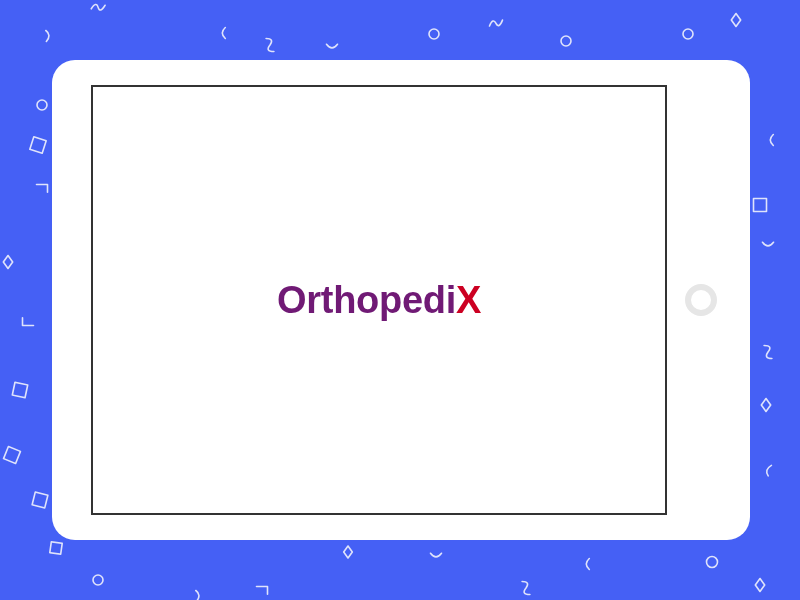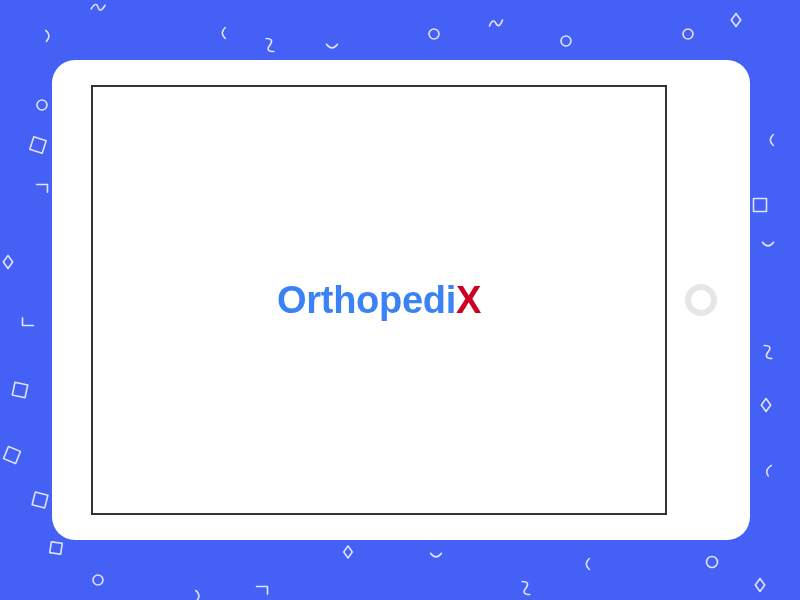--- a/index.html
+++ b/index.html
@@ -137,21 +137,21 @@
         <path d="M -5.5 -2.75 Q 0 4.4 5.5 -2.75" class="deco-shape" transform="translate(436,556) rotate(0)" style="stroke: rgb(223, 227, 251);"></path>
         <path d="M -3.9 -6.5 Q 4.55 -6.5 0 0 Q -5.2 6.5 3.9 6.5" class="deco-shape" transform="translate(526,588) rotate(0)" style="stroke: rgb(223, 227, 251);"></path>
         <path d="M 3.3 -5.5 Q -2.75 0 3.3 5.5" class="deco-shape" transform="translate(586,564) rotate(0)" style="stroke: rgb(223, 227, 251);"></path>
       </svg>
   </div>
 
   <div id="tablet">
 
     <div id="screen" style="border-color: rgb(51, 51, 51); background: rgb(255, 255, 255);">
       <div id="logo">
-        <span class="logo-primary" style="color: #3b82f6;">Orthopedi</span><span class="logo-accent" style="color: rgb(204, 0, 34);">X</span>
+        <span class="logo-primary" style="color: #701a75;">Orthopedi</span><span class="logo-accent" style="color: rgb(204, 0, 34);">X</span>
       </div>
     </div>
 
     <div id="home-button" style="border-color: rgb(230, 230, 230);"></div>
 
   </div>
 
 </div>
 
 </body></html>

